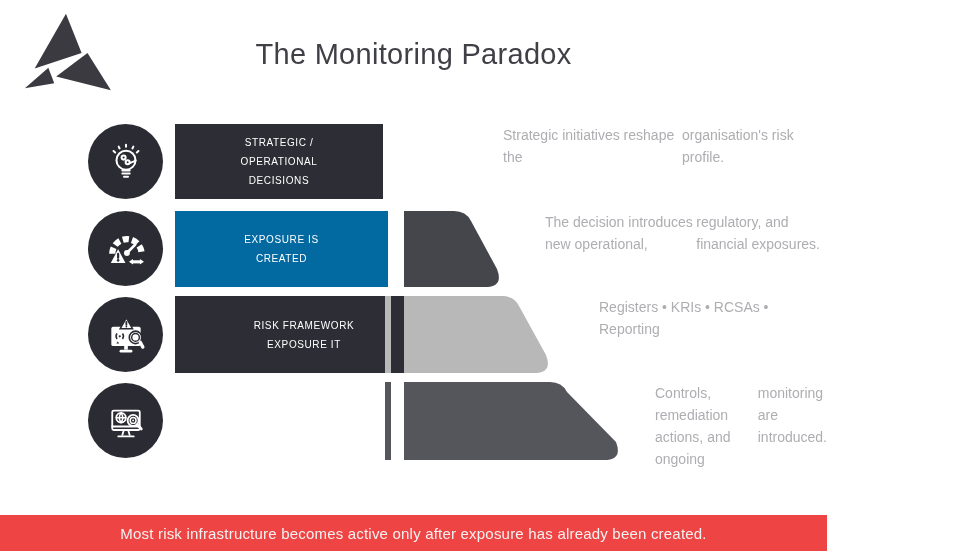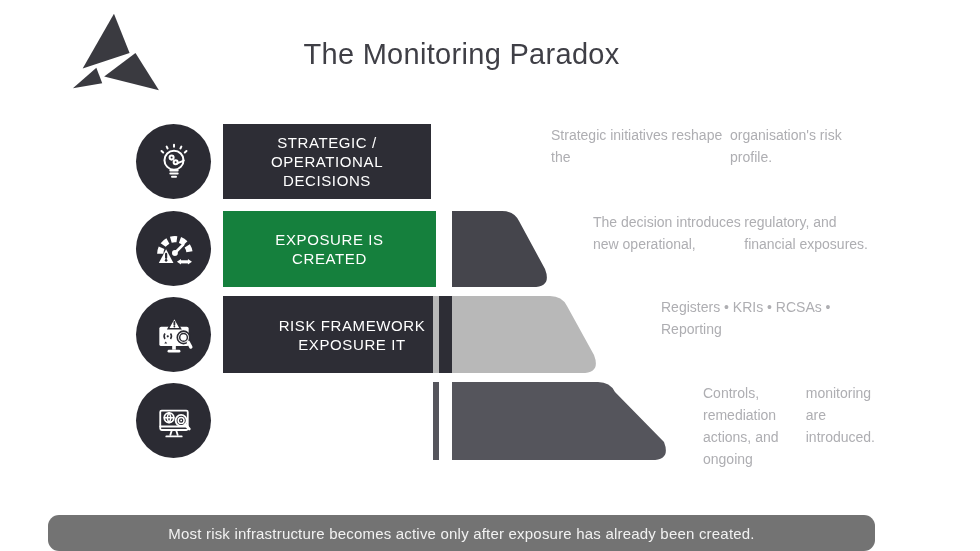--- a/index.html
+++ b/index.html
@@ -3,21 +3,20 @@
 <meta charset="utf-8">
 <style>
   html, body { margin: 0; padding: 0; background: #ffffff; }
   .slide {
     position: relative;
     width: 827px;
     height: 551px;
     background: #ffffff;
     overflow: hidden;
     font-family: "Liberation Sans", sans-serif;
-    margin-left: 48px;
   }
   .logo { position: absolute; left: 14px; top: 8px; width: 100px; height: 88px; }
   .title {
     position: absolute; left: 0; right: 0; top: 38px;
     text-align: center; font-size: 29px; font-weight: 400;
     letter-spacing: 0.3px;
   }
   .row { position: absolute; left: 0; width: 100%; }
   .row-1 { top: 124px; height: 75px; }
   .row-2 { top: 211px; height: 76px; }
@@ -25,36 +24,36 @@
   .row-4 { top: 382px; height: 78px; }
   .circle {
     position: absolute; left: 88px; top: 0;
     width: 75px; height: 75px; border-radius: 50%;
     display: flex; align-items: center; justify-content: center;
   }
   .row-3 .circle, .row-4 .circle { top: 1px; }
   .label-box {
     position: absolute; left: 175px; top: 0; bottom: 0;
     display: flex; flex-direction: column; align-items: center; justify-content: center;
-    color: #ffffff; font-size: 15px; letter-spacing: 0.6px;
+    color: #ffffff; font-size: 10px; letter-spacing: 0.6px;
     line-height: 19px; text-align: left;
   }
   .box-1 { width: 208px; }
   .box-2 { width: 213px; }
   .box-3, .box-4 { width: 210px; padding-left: 24px; }
   .strip { position: absolute; top: 0; bottom: 0; left: 385px; width: 6px; }
   .shape { position: absolute; left: 404px; top: 0; }
   .desc {
     position: absolute; top: 0; bottom: 0;
     display: flex; flex-direction: row; justify-content: center;
     font-size: 14px; line-height: 22px;
   }
   .desc-1 { left: 503px; }
   .desc-2 { left: 545px; }
-  .desc-3 { left: 613px; }
+  .desc-3 { left: 599px; }
   .desc-4 { left: 655px; }
   .banner {
     position: absolute; left: 0; right: 0; bottom: 0; height: 36px;
     display: flex; align-items: center; justify-content: center;
     font-size: 15px; letter-spacing: 0.2px;
   }
   .icon-svg { display: block; }
 </style>
 </head>
 <body>
@@ -107,21 +106,21 @@
         <line x1="12.5" y1="14.2" x2="17" y2="9.6" stroke="#ffffff" stroke-width="1.5" stroke-linecap="round"></line>
         <circle cx="12.5" cy="14.2" r="1.6" fill="#ffffff"></circle>
         <path d="M7.7 12.2 L11.7 19.6 L3.7 19.6 Z" fill="#ffffff"></path>
         <line x1="7.7" y1="14.7" x2="7.7" y2="16.8" stroke="#2b2b33" stroke-width="1.2" stroke-linecap="round"></line>
         <circle cx="7.7" cy="18.2" r="0.7" fill="#2b2b33"></circle>
         <line x1="15.4" y1="19" x2="20.2" y2="19" stroke="#ffffff" stroke-width="1.7"></line>
         <path d="M13.6 19 L15.8 17.5 L15.8 20.5 Z" fill="#ffffff"></path>
         <path d="M21.8 19 L19.6 17.5 L19.6 20.5 Z" fill="#ffffff"></path>
       </svg>
     </div>
-    <div class="label-box box-2" style="background-color: #15803d;">
+    <div class="label-box box-2" style="background-color: #0369a1;">
       <div>EXPOSURE IS</div>
       <div>CREATED</div>
     </div>
     <svg class="shape" width="96" height="76" viewBox="0 0 96 76">
       <path d="M0 0 H50 Q62 0 67 10 L93 58 Q100 76 81 76 H0 Z" fill="#45454c"></path>
     </svg>
     <div class="desc desc-2" style="color: rgb(174, 174, 178);">
       <div>The decision introduces new operational,</div>
       <div>regulatory, and financial exposures.</div>
     </div>
@@ -180,17 +179,17 @@
     <div class="strip" style="background-color: rgb(85, 85, 92);"></div>
     <svg class="shape" width="216" height="78" viewBox="0 0 216 78">
       <path d="M0 0 H146 Q158 0 163 10 L212 60 Q219 78 200 78 H0 Z" fill="#55555c"></path>
     </svg>
     <div class="desc desc-4" style="color: rgb(174, 174, 178); gap: 16px;">
       <div>Controls, remediation actions, and ongoing</div>
       <div>monitoring are introduced.</div>
     </div>
   </div>
 
-  <div class="banner" style="background-color: #737373; border-radius: 11px;">
+  <div class="banner" style="background-color: #ef4444;">
     <span style="color: rgb(242, 242, 242);">Most risk infrastructure becomes active only after exposure has already been created.</span>
   </div>
 
 </div>
 
 </body></html>

